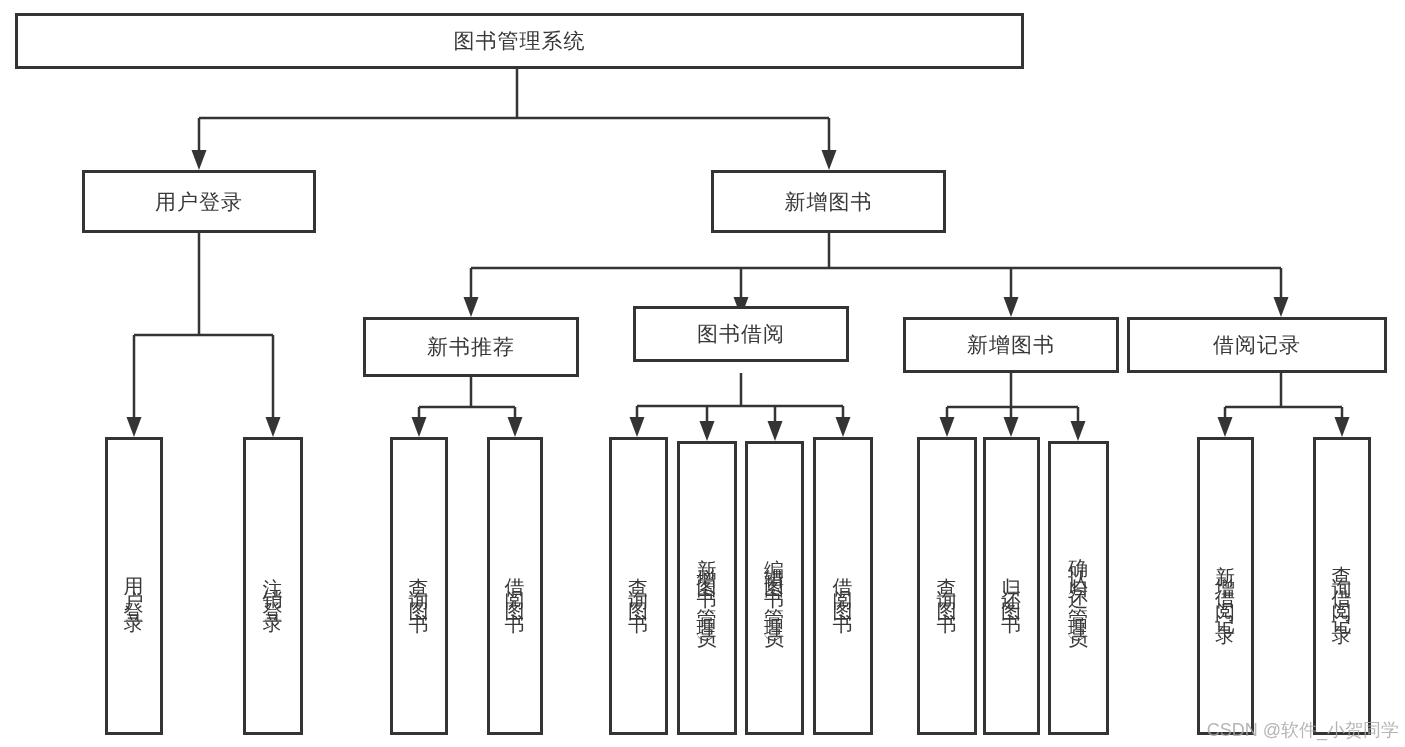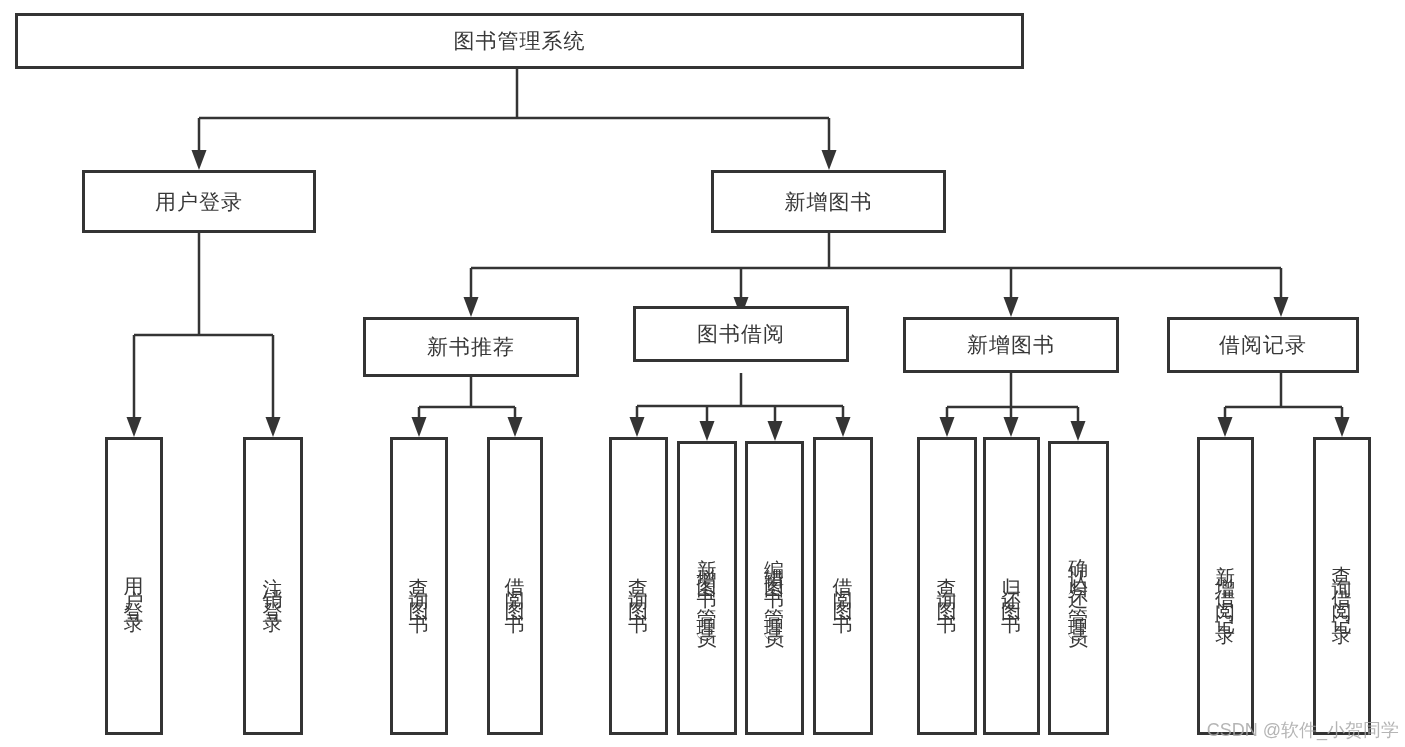--- a/index.html
+++ b/index.html
@@ -115,21 +115,21 @@
 
   <div class="node hbox" style="left:363px;top:317px;width:216px;height:60px">
     <span>新书推荐</span>
   </div>
   <div class="node hbox" style="left:633px;top:306px;width:216px;height:56px">
     <span>图书借阅</span>
   </div>
   <div class="node hbox" style="left:903px;top:317px;width:216px;height:56px">
     <span>新增图书</span>
   </div>
-  <div class="node hbox" style="left:1167px;top:317px;width:192px;height:56px">
+  <div class="node hbox" style="left:1127px;top:317px;width:260px;height:56px">
     <span>借阅记录</span>
   </div>
 
   <div class="node vbox" style="left:105px;top:437px;width:58px;height:298px">
     <span class="vtext">用户登录</span>
   </div>
   <div class="node vbox" style="left:243px;top:437px;width:60px;height:298px">
     <span class="vtext">注销登录</span>
   </div>
 

